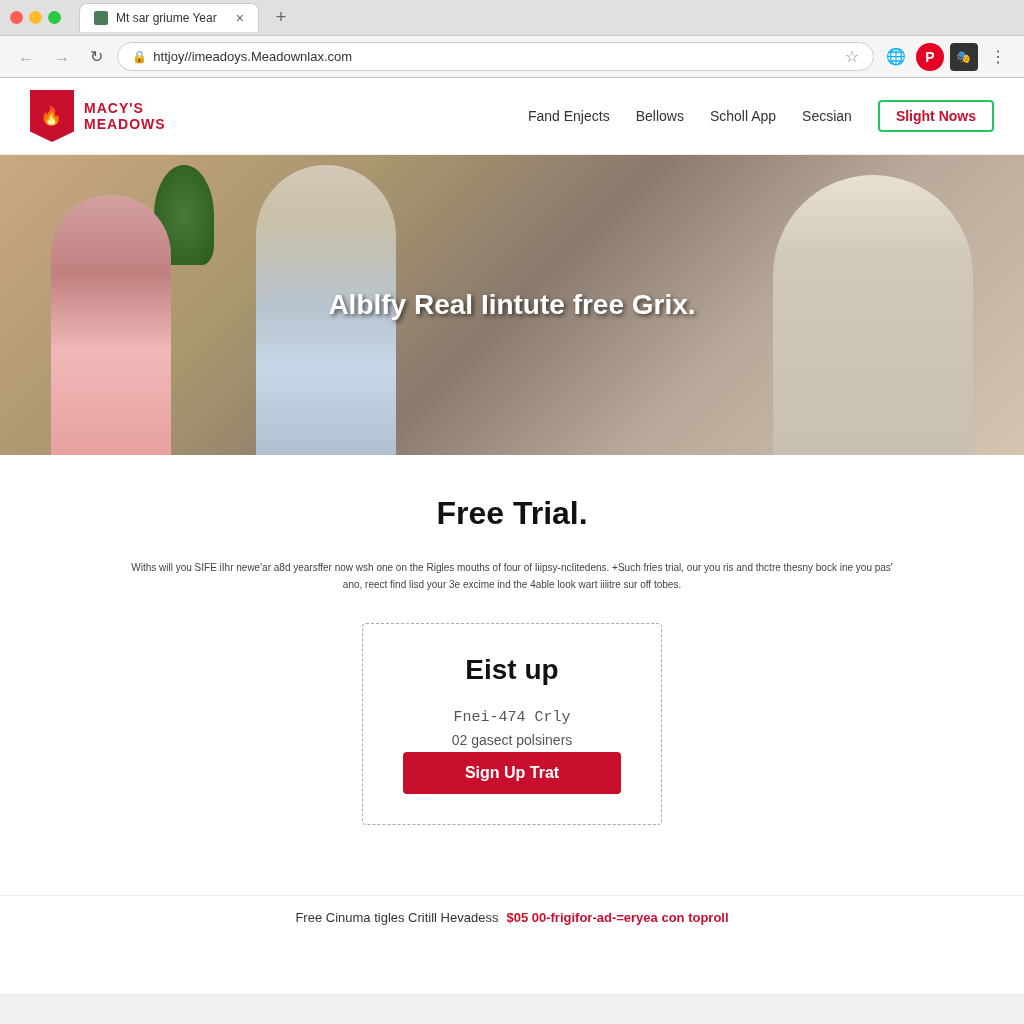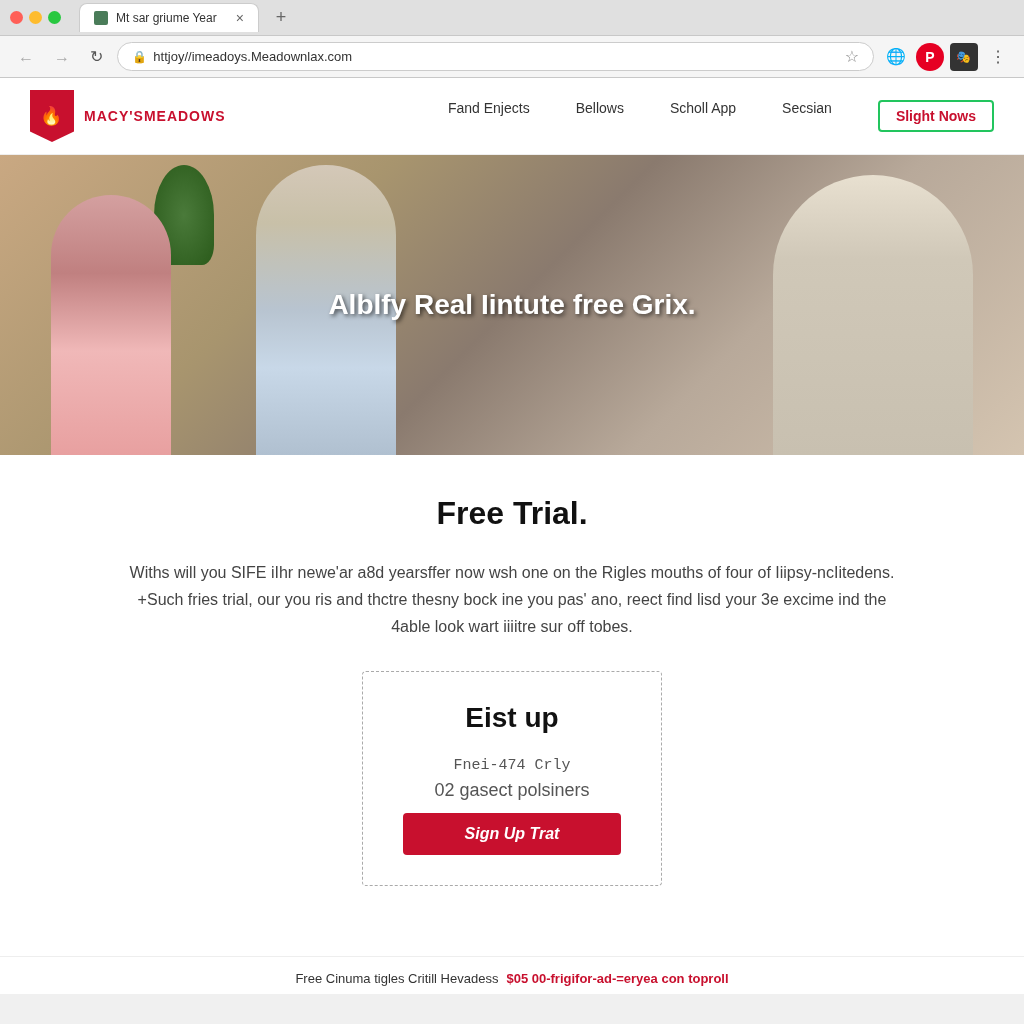--- a/index.html
+++ b/index.html
@@ -189,40 +189,41 @@
       clip-path: polygon(0 0, 100% 0, 100% 80%, 50% 100%, 0 80%);
       display: flex;
       align-items: center;
       justify-content: center;
       color: white;
       font-size: 18px;
     }
 
     .logo-text {
       display: flex;
-      flex-direction: row;
+      flex-direction: column;
     }
 
     .logo-line1 {
       color: #c8102e;
       font-weight: bold;
       font-size: 14px;
       letter-spacing: 1px;
     }
 
     .logo-line2 {
       color: #c8102e;
       font-weight: bold;
       font-size: 14px;
       letter-spacing: 1px;
     }
 
     .nav-links {
       display: flex;
-      gap: 46px;
+      align-items: center;
+      gap: 26px;
     }
 
     .nav-link {
       font-size: 14px;
       color: #333;
       text-decoration: none;
       cursor: pointer;
     }
 
     .nav-cta {
@@ -324,21 +325,21 @@
     }
 
     .section-title {
       font-size: 32px;
       font-weight: bold;
       margin-bottom: 27px;
       color: #111;
     }
 
     .section-desc {
-      font-size: 16px;
+      font-size: 10px;
       color: #444;
       line-height: 1.7;
       max-width: 780px;
       margin: 0 auto 30px auto;
     }
 
     
     .pricing-card {
       border: 1px dashed #aaa;
       border-radius: 4px;
@@ -356,36 +357,35 @@
     }
 
     .card-price {
       font-size: 15px;
       color: #555;
       margin-bottom: 6px;
       font-family: Liberation Mono, monospace;
     }
 
     .card-desc {
-      font-size: 18px;
+      font-size: 14px;
       color: #555;
-      margin-bottom: 12px;
+      margin-bottom: 4px;
     }
 
     .signup-btn {
       background: #c8102e;
       color: white;
       border: none;
       border-radius: 4px;
       padding: 12px 40px;
       font-size: 16px;
       font-weight: bold;
       cursor: pointer;
       width: 100%;
-      font-style: italic;
     }
 
     
     .site-footer {
       border-top: 1px solid #eee;
       padding: 14px 30px;
       text-align: center;
       font-size: 13px;
       color: #333;
       display: flex;

